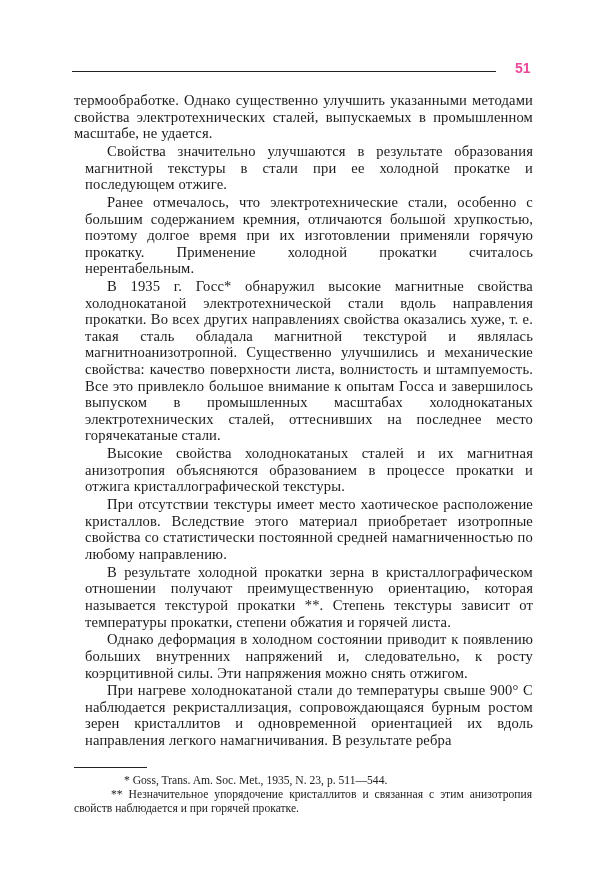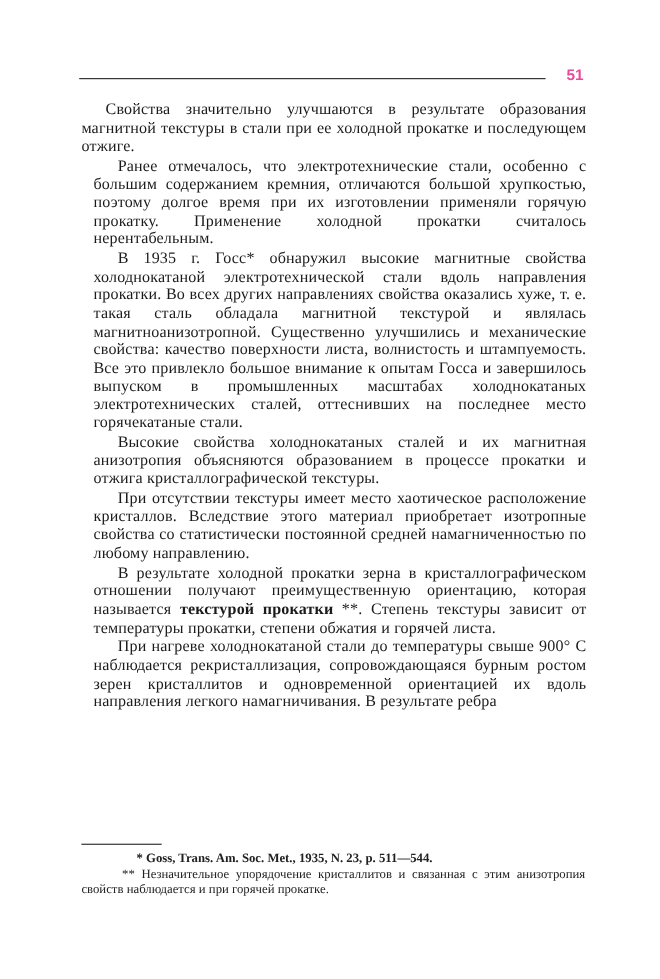--- a/index.html
+++ b/index.html
@@ -18,46 +18,48 @@
     font-weight: bold; font-size: 14px; color: #ec4899;
   }
   .body-text {
     position: absolute; left: 74px; top: 92px; width: 459px;
     font-size: 14.6px; line-height: 16.6px; text-align: justify;
     hyphens: manual; letter-spacing: 0.15px;
   }
   .body-text p { margin: 0; text-indent: 22px; }
   .body-text p.cont { text-indent: 0; }
   .body-text p + p { margin-top: 1.2px; margin-left: 11px; }
-  b { font-weight: bold; }
+  b { font-weight: normal; }
   .fn-rule {
     position: absolute; left: 74px; top: 767px; width: 73px; height: 0;
     border-top: 1px solid #222;
   }
   .footnotes {
     position: absolute; left: 74px; top: 774px; width: 458px;
     font-size: 11.6px; line-height: 14.2px; text-align: justify; color: #222;
   }
   .footnotes p { margin: 0; }
-  .fn1 { padding-left: 50px; font-weight: bold; }
+  .fn1 { padding-left: 50px; }
   .fn2 { text-indent: 37px; }
 </style>
 </head>
 <body>
 
 <div class="header-rule"></div>
 <div class="page-number">51</div>
 
 <div class="body-text">
+  <p class="cont">термообработке. Однако существенно улучшить указанными методами свойства электротехнических сталей, выпускаемых в промышленном масштабе, не удается.</p>
   <p>Свойства значительно улучшаются в результате образования магнитной текстуры в стали при ее холодной прокатке и последующем отжиге.</p>
   <p>Ранее отмечалось, что электротехнические стали, особенно с большим содержанием кремния, отличаются большой хрупкостью, поэтому долгое время при их изготовлении применяли горячую прокатку. Применение холодной прокатки считалось нерентабельным.</p>
   <p>В 1935 г. Госс* обнаружил высокие магнитные свойства холоднокатаной электротехнической стали вдоль направления прокатки. Во всех других направлениях свойства оказались хуже, т. е. такая сталь обладала магнитной текстурой и являлась магнитноанизотропной. Существенно улучшились и механические свойства: качество поверхности листа, волнистость и штампуемость. Все это привлекло большое внимание к опытам Госса и завершилось выпуском в промышленных масштабах холоднокатаных электротехнических сталей, оттеснивших на последнее место горячекатаные стали.</p>
   <p>Высокие свойства холоднокатаных сталей и их магнитная анизотропия объясняются образованием в процессе прокатки и отжига кристаллографической текстуры.</p>
   <p>При отсутствии текстуры имеет место хаотическое расположение кристаллов. Вследствие этого материал приобретает изотропные свойства со статистически постоянной средней намагниченностью по любому направлению.</p>
   <p><span>В результате холодной прокатки зерна в кристаллографическом отношении получают преимущественную ориентацию, которая называется </span><b>текстурой прокатки</b><span> **. Степень текстуры зависит от температуры прокатки, степени обжатия и горячей листа.</span></p>
+  <p>Однако деформация в холодном состоянии приводит к появлению больших внутренних напряжений и, следовательно, к росту коэрцитивной силы. Эти напряжения можно снять отжигом.</p>
   <p>При нагреве холоднокатаной стали до температуры свыше 900° С наблюдается рекристаллизация, сопровождающаяся бурным ростом зерен кристаллитов и одновременной ориентацией их вдоль направления легкого намагничивания. В результате ребра</p>
 </div>
 
 <div class="fn-rule"></div>
 <div class="footnotes">
   <p class="fn1"><span>*</span> <span>Goss, Trans. Am. Soc. Met., 1935, N. 23, p. 511—544.</span></p>
   <p class="fn2"><span>**</span> <span>Незначительное упорядочение кристаллитов и связанная с этим анизотропия свойств наблюдается и при горячей прокатке.</span></p>
 </div>
 
 </body></html>

